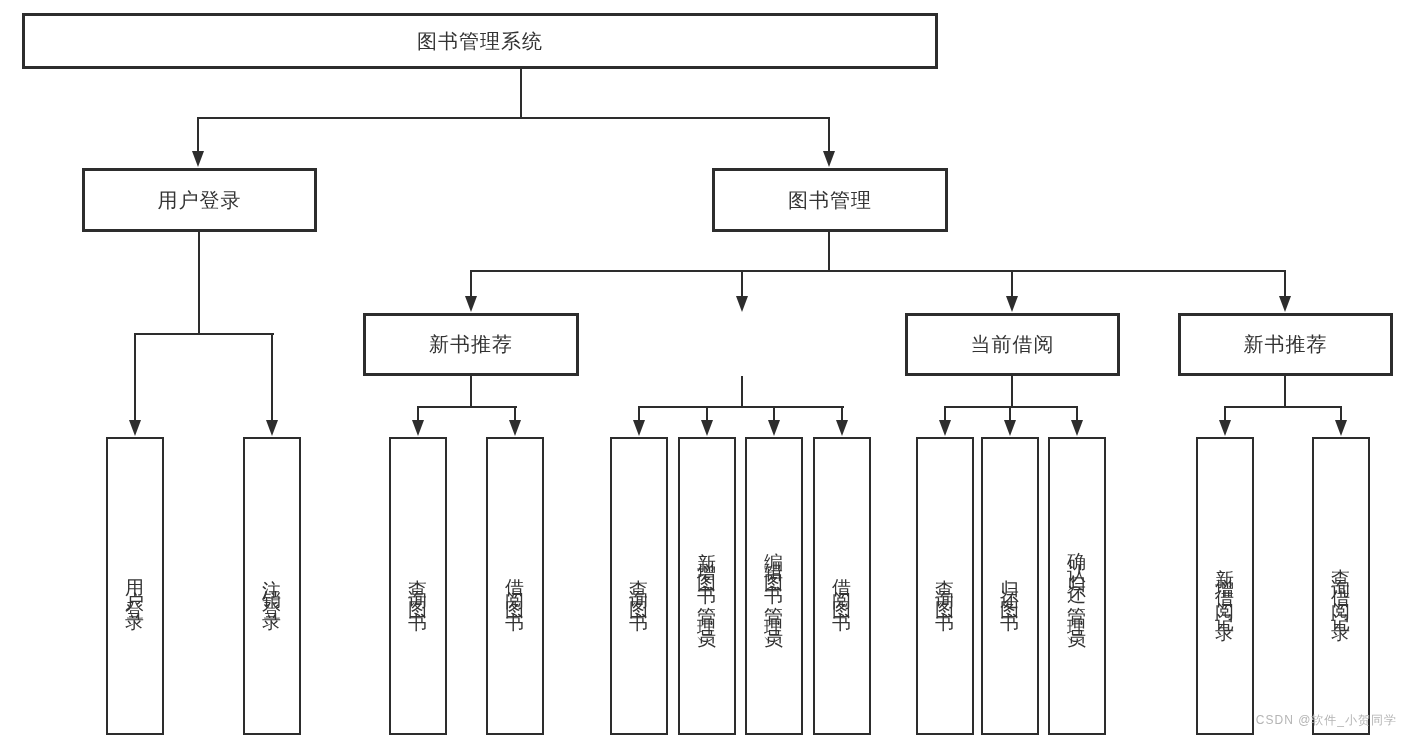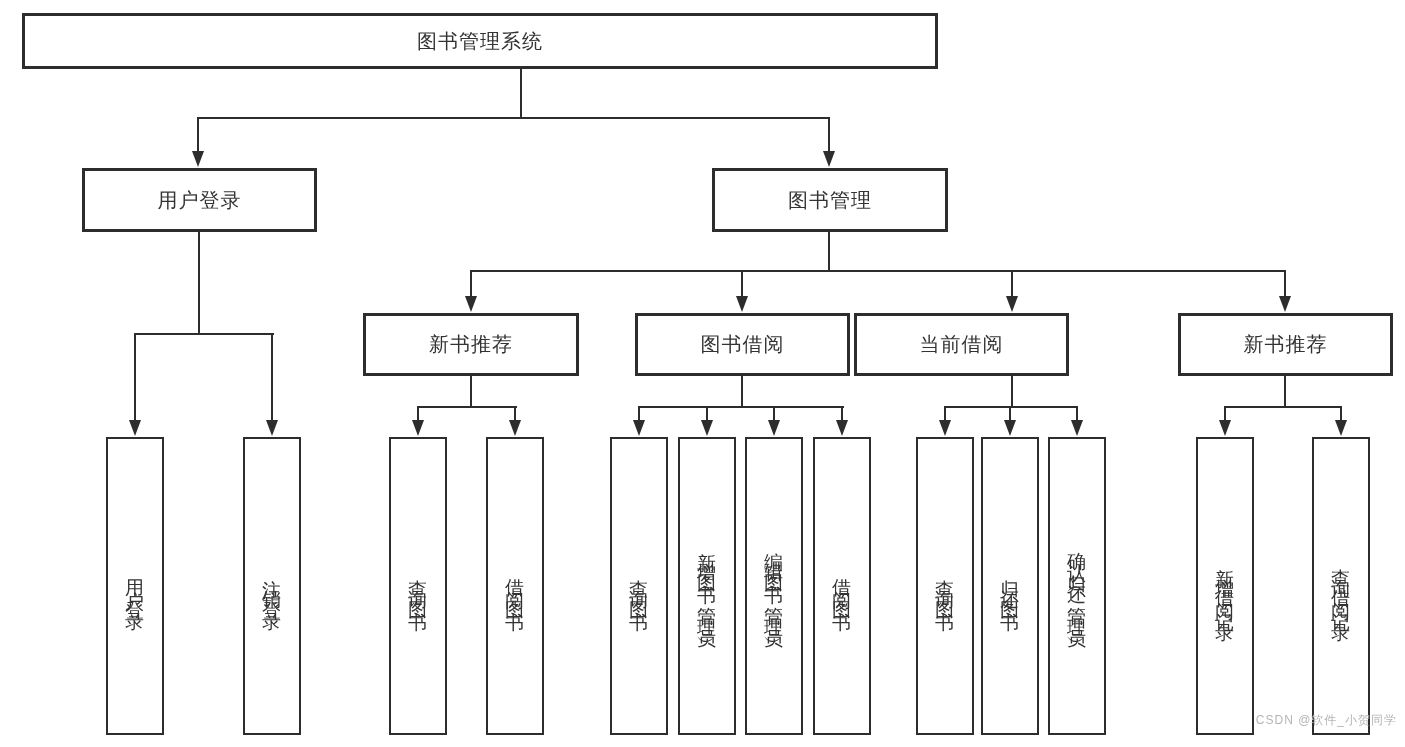--- a/index.html
+++ b/index.html
@@ -47,25 +47,22 @@
   </div>
 
   <div class="node" style="left:712px;top:168px;width:236px;height:64px;">
     <span>图书管理</span>
   </div>
 
   <div class="node" style="left:363px;top:313px;width:216px;height:63px;">
     <span>新书推荐</span>
   </div>
 
-  <div class="node" style="left:635px;top:313px;width:215px;height:63px;">
-    <span>图书借阅</span>
-  </div>
 
-  <div class="node" style="left:854px;top:313px;width:215px;height:63px;">
+  <div class="node" style="left:905px;top:313px;width:215px;height:63px;">
     <span>当前借阅</span>
   </div>
 
   <div class="node" style="left:1178px;top:313px;width:215px;height:63px;">
     <span>新书推荐</span>
   </div>
 
   <div class="leaf" style="left:106px;">
     <span class="vtext">用户登录</span>
   </div>

